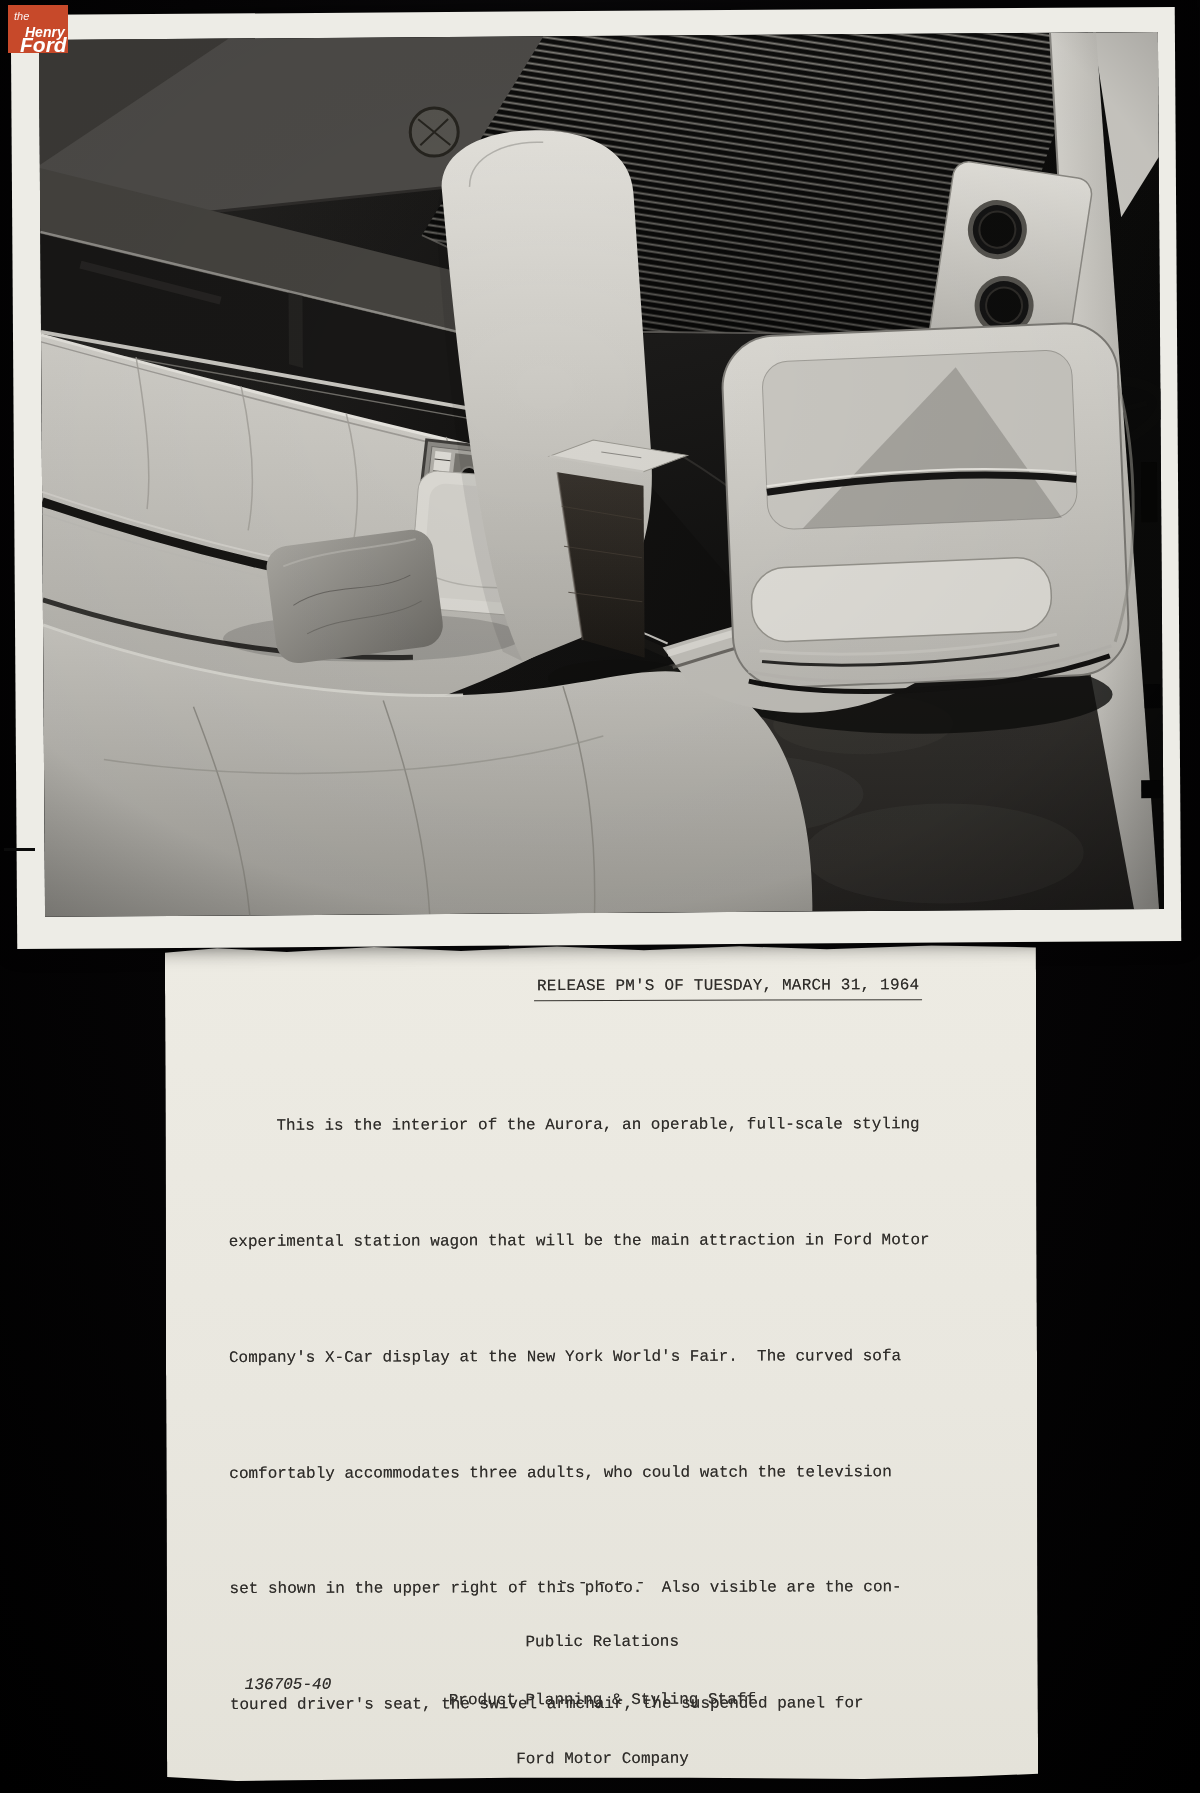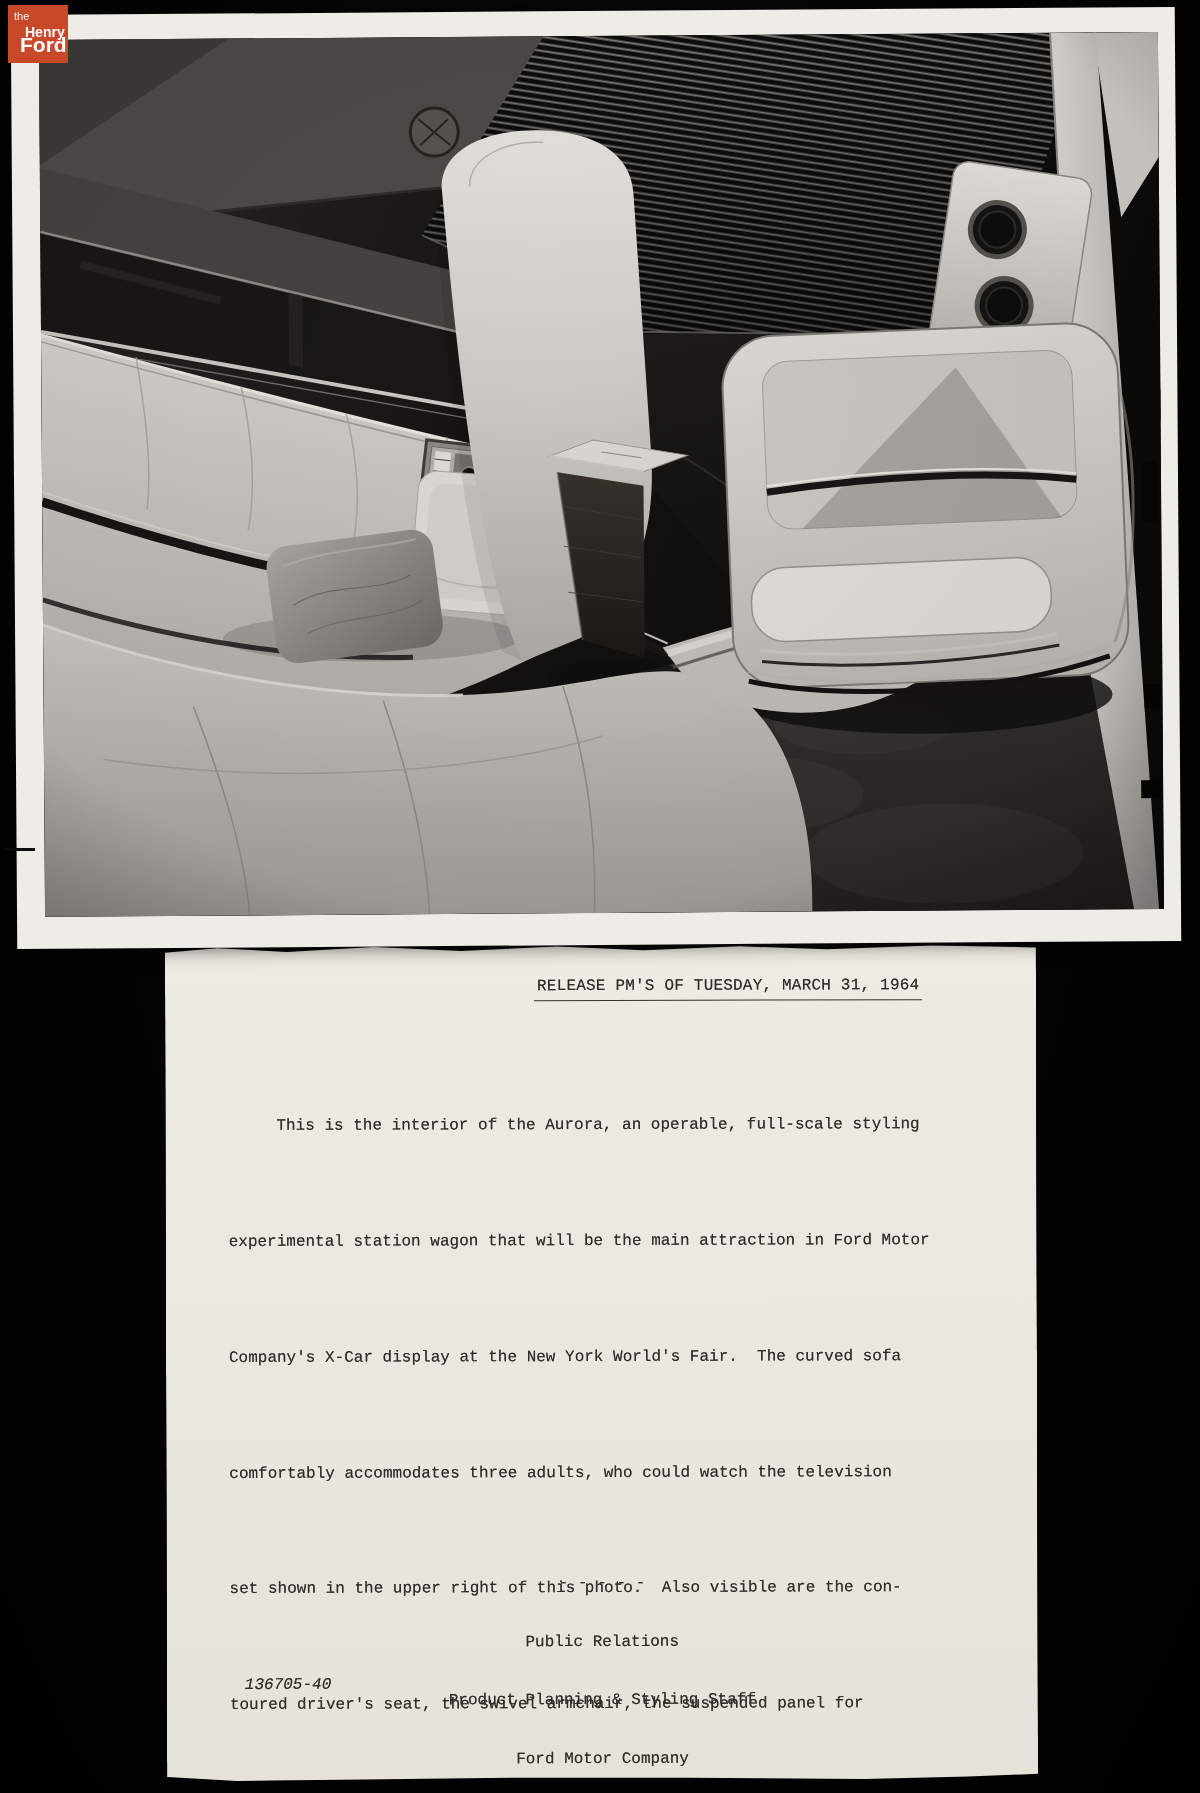--- a/index.html
+++ b/index.html
@@ -1,20 +1,20 @@
 <!DOCTYPE html>
 <html><head>
 <meta charset="utf-8">
 <style>
   html,body{margin:0;padding:0;background:#000;}
   .stage{position:relative;width:1200px;height:1793px;overflow:hidden;
          background:radial-gradient(ellipse at 50% 28%, #0c0b0d 0%, #050405 55%, #000 100%);
          font-family:"Liberation Mono","DejaVu Sans Mono",monospace;}
   
-  .logo{position:absolute;left:8px;top:5px;width:60px;height:58px;background:#c7492a;z-index:12;}
+  .logo{position:absolute;left:8px;top:5px;width:60px;height:48px;background:#c7492a;z-index:12;font-style:italic;}
   .logo span{position:absolute;color:#fff;font-family:"Liberation Sans",sans-serif;line-height:1;}
   .logo .l-the{left:6px;top:6px;font-size:11px;font-weight:400;opacity:.92;}
   .logo .l-henry{left:17px;top:20px;font-size:14px;font-weight:700;}
   .logo .l-ford{left:12px;top:29px;font-size:21px;font-weight:700;}
   
   .photo-print{position:absolute;left:14px;top:11px;width:1164px;height:934px;
                background:#edece6;transform:rotate(-0.4deg);
                box-shadow:0 0 20px rgba(0,0,0,.65);z-index:2;}
   .photo-content{position:absolute;left:28px;top:25px;right:17px;bottom:32px;background:#101010;}
   .photo-content svg{display:block;width:100%;height:100%;}

